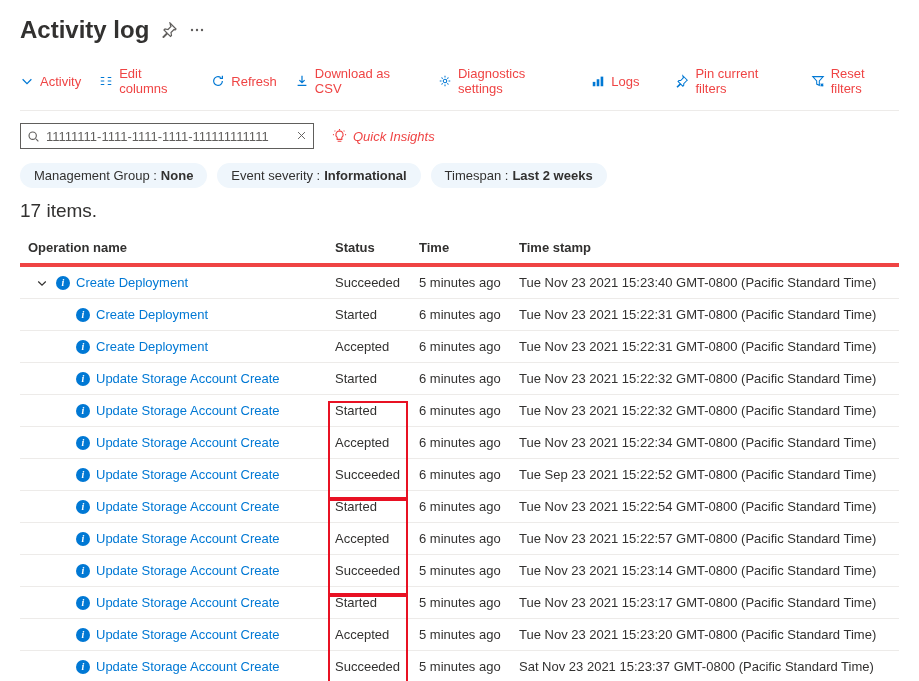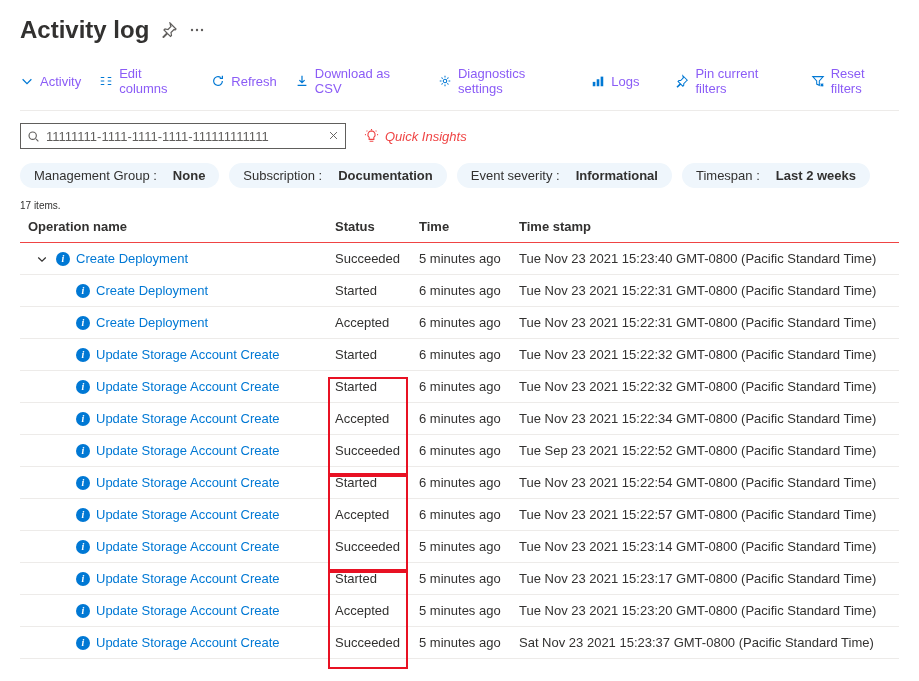--- a/index.html
+++ b/index.html
@@ -1,34 +1,34 @@
 <!DOCTYPE html>
 <html><head>
 <meta charset="utf-8">
 <style>
 * { box-sizing: border-box; margin: 0; padding: 0; }
 body { font-family: "Segoe UI", -apple-system, sans-serif; font-size: 13px; color: #323130; background: #fff; padding: 16px 20px; width: 919px; }
 .header { display: flex; align-items: center; gap: 12px; margin-bottom: 16px; }
 .title { font-size: 24px; font-weight: 600; }
 .header-icon { color: #605e5c; cursor: pointer; display: inline-flex; align-items: center; }
 .toolbar { display: flex; align-items: center; gap: 18px; padding: 6px 0 14px 0; border-bottom: 1px solid #edebe9; }
-.toolbar-item { display: inline-flex; align-items: center; gap: 6px; color: #8b5cf6; cursor: pointer; font-size: 13px; }
+.toolbar-item { display: inline-flex; align-items: center; gap: 6px; color: #ef4444; cursor: pointer; font-size: 13px; }
 .toolbar-item svg { width: 14px; height: 14px; }
 .toolbar .spacer { flex: 1; }
 .search-row { display: flex; align-items: center; gap: 18px; margin: 12px 0 14px 0; }
-.search-box { display: flex; align-items: center; border: 1px solid #605e5c; width: 326px; height: 26px; padding: 0 6px; gap: 6px; }
+.search-box { display: flex; align-items: center; border: 1px solid #605e5c; width: 294px; height: 26px; padding: 0 6px; gap: 6px; }
 .search-box input { border: none; outline: none; flex: 1; font-size: 13px; font-family: inherit; color: #605e5c; }
 .search-box .clear { color: #605e5c; cursor: pointer; }
 .quick-insights { display: inline-flex; align-items: center; gap: 6px; color: #ef4444; cursor: pointer; font-style: italic; }
 .pills { display: flex; gap: 10px; flex-wrap: wrap; margin-bottom: 12px; }
-.pill { background: #eff6fc; border-radius: 14px; padding: 5px 14px; font-size: 13px; display: inline-flex; align-items: baseline; gap: 16px; cursor: pointer; }
+.pill { background: #eff6fc; border-radius: 14px; padding: 5px 14px; font-size: 13px; display: inline-flex; align-items: baseline; gap: 4px; cursor: pointer; }
 .pill .pill-value { font-weight: 600; }
-.items-count { font-size: 10px; }
+.items-count { font-size: 19px; margin-bottom: 10px; }
 .table { width: 100%; }
-.thead { display: flex; font-weight: 600; border-bottom: 1px solid #ef4444; padding: 8px 0; }
+.thead { display: flex; font-weight: 600; border-bottom: 4px solid #ef4444; padding: 8px 0; }
 .col-op { width: 315px; padding-left: 8px; }
 .col-status { width: 84px; }
 .col-time { width: 100px; }
 .col-ts { flex: 1; }
 .row { display: flex; align-items: center; border-bottom: 1px solid #edebe9; height: 32px; font-size: 13px; }
 .row .op-cell { display: flex; align-items: center; gap: 6px; }
 .indent-0 { padding-left: 8px; }
 .indent-1 { padding-left: 48px; }
 .chevron { cursor: pointer; display: inline-flex; align-items: center; width: 14px; }
 .info-icon { width: 14px; height: 14px; background: #0078d4; border-radius: 50%; display: inline-flex; align-items: center; justify-content: center; color: #fff; font-size: 10px; font-weight: bold; flex-shrink: 0; font-family: Georgia, serif; font-style: italic; }
@@ -135,24 +135,20 @@
     <span>Quick Insights</span>
   </span>
 </div>
 
 <div class="pills" id="pills">
     <div class="pill">
       <span>Management Group : </span>
       <span class="pill-value">None</span>
     </div>
     <div class="pill">
-      <span>Subscription : </span>
-      <span class="pill-value">Documentation</span>
-    </div>
-    <div class="pill">
       <span>Event severity : </span>
       <span class="pill-value">Informational</span>
     </div>
     <div class="pill">
       <span>Timespan : </span>
       <span class="pill-value">Last 2 weeks</span>
     </div>
   </div>
 
 <div class="items-count">17 items.</div>

